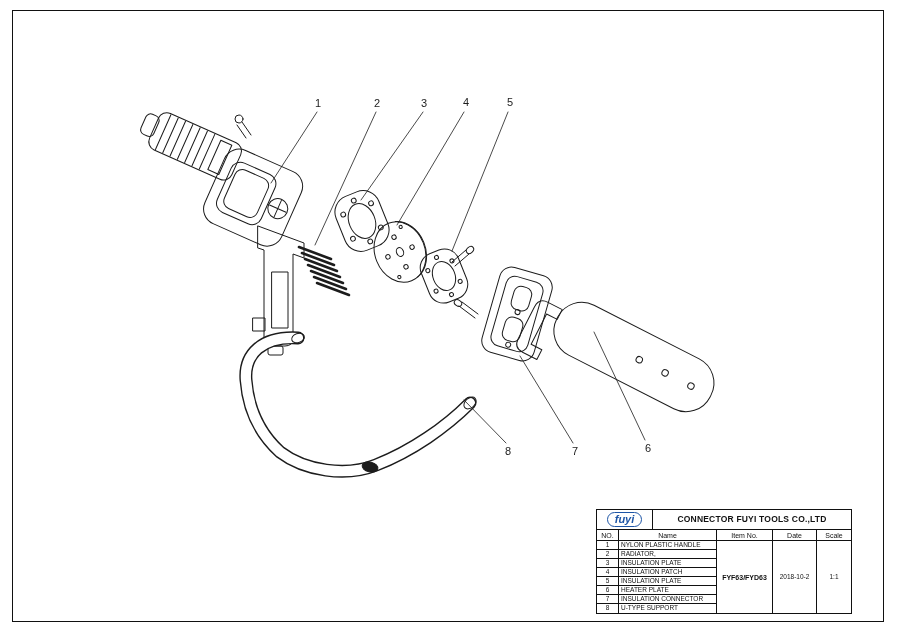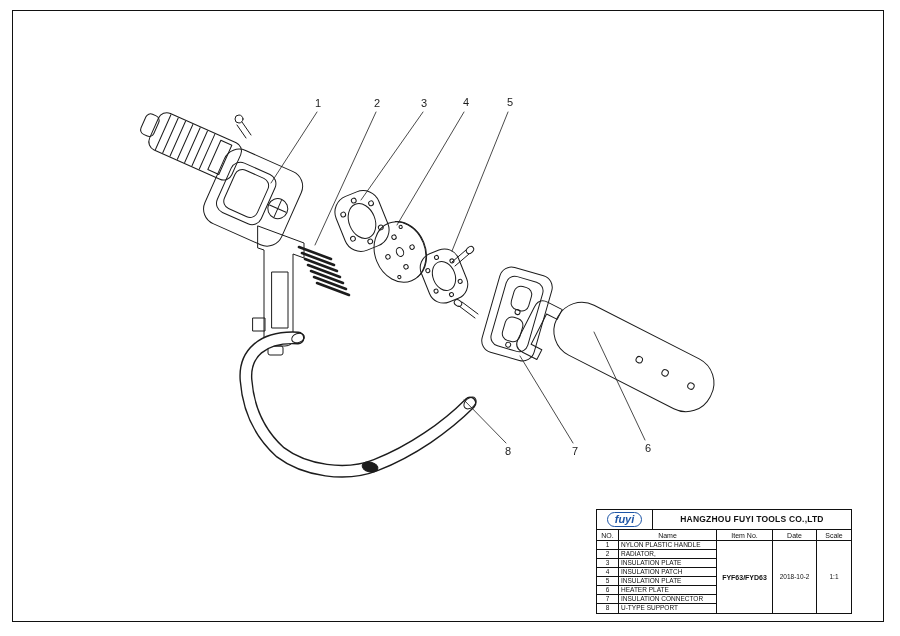--- a/index.html
+++ b/index.html
@@ -198,21 +198,21 @@
     <text x="575" y="455">7</text>
     <text x="508" y="455">8</text>
   </g>
 </svg>
 
 <div class="title-block">
   <div class="tb-top">
     <div class="tb-logo">
       <span class="logo-badge">fuyi</span>
     </div>
-    <div class="tb-company">HANGZHOU FUYI TOOLS CO.,LTD</div>
+    <div class="tb-company">CONNECTOR FUYI TOOLS CO.,LTD</div>
   </div>
 
   <div class="tb-head">
     <div class="c-no">NO.</div>
     <div class="c-name">Name</div>
     <div class="c-item">Item No.</div>
     <div class="c-date">Date</div>
     <div class="c-scale">Scale</div>
   </div>
 

